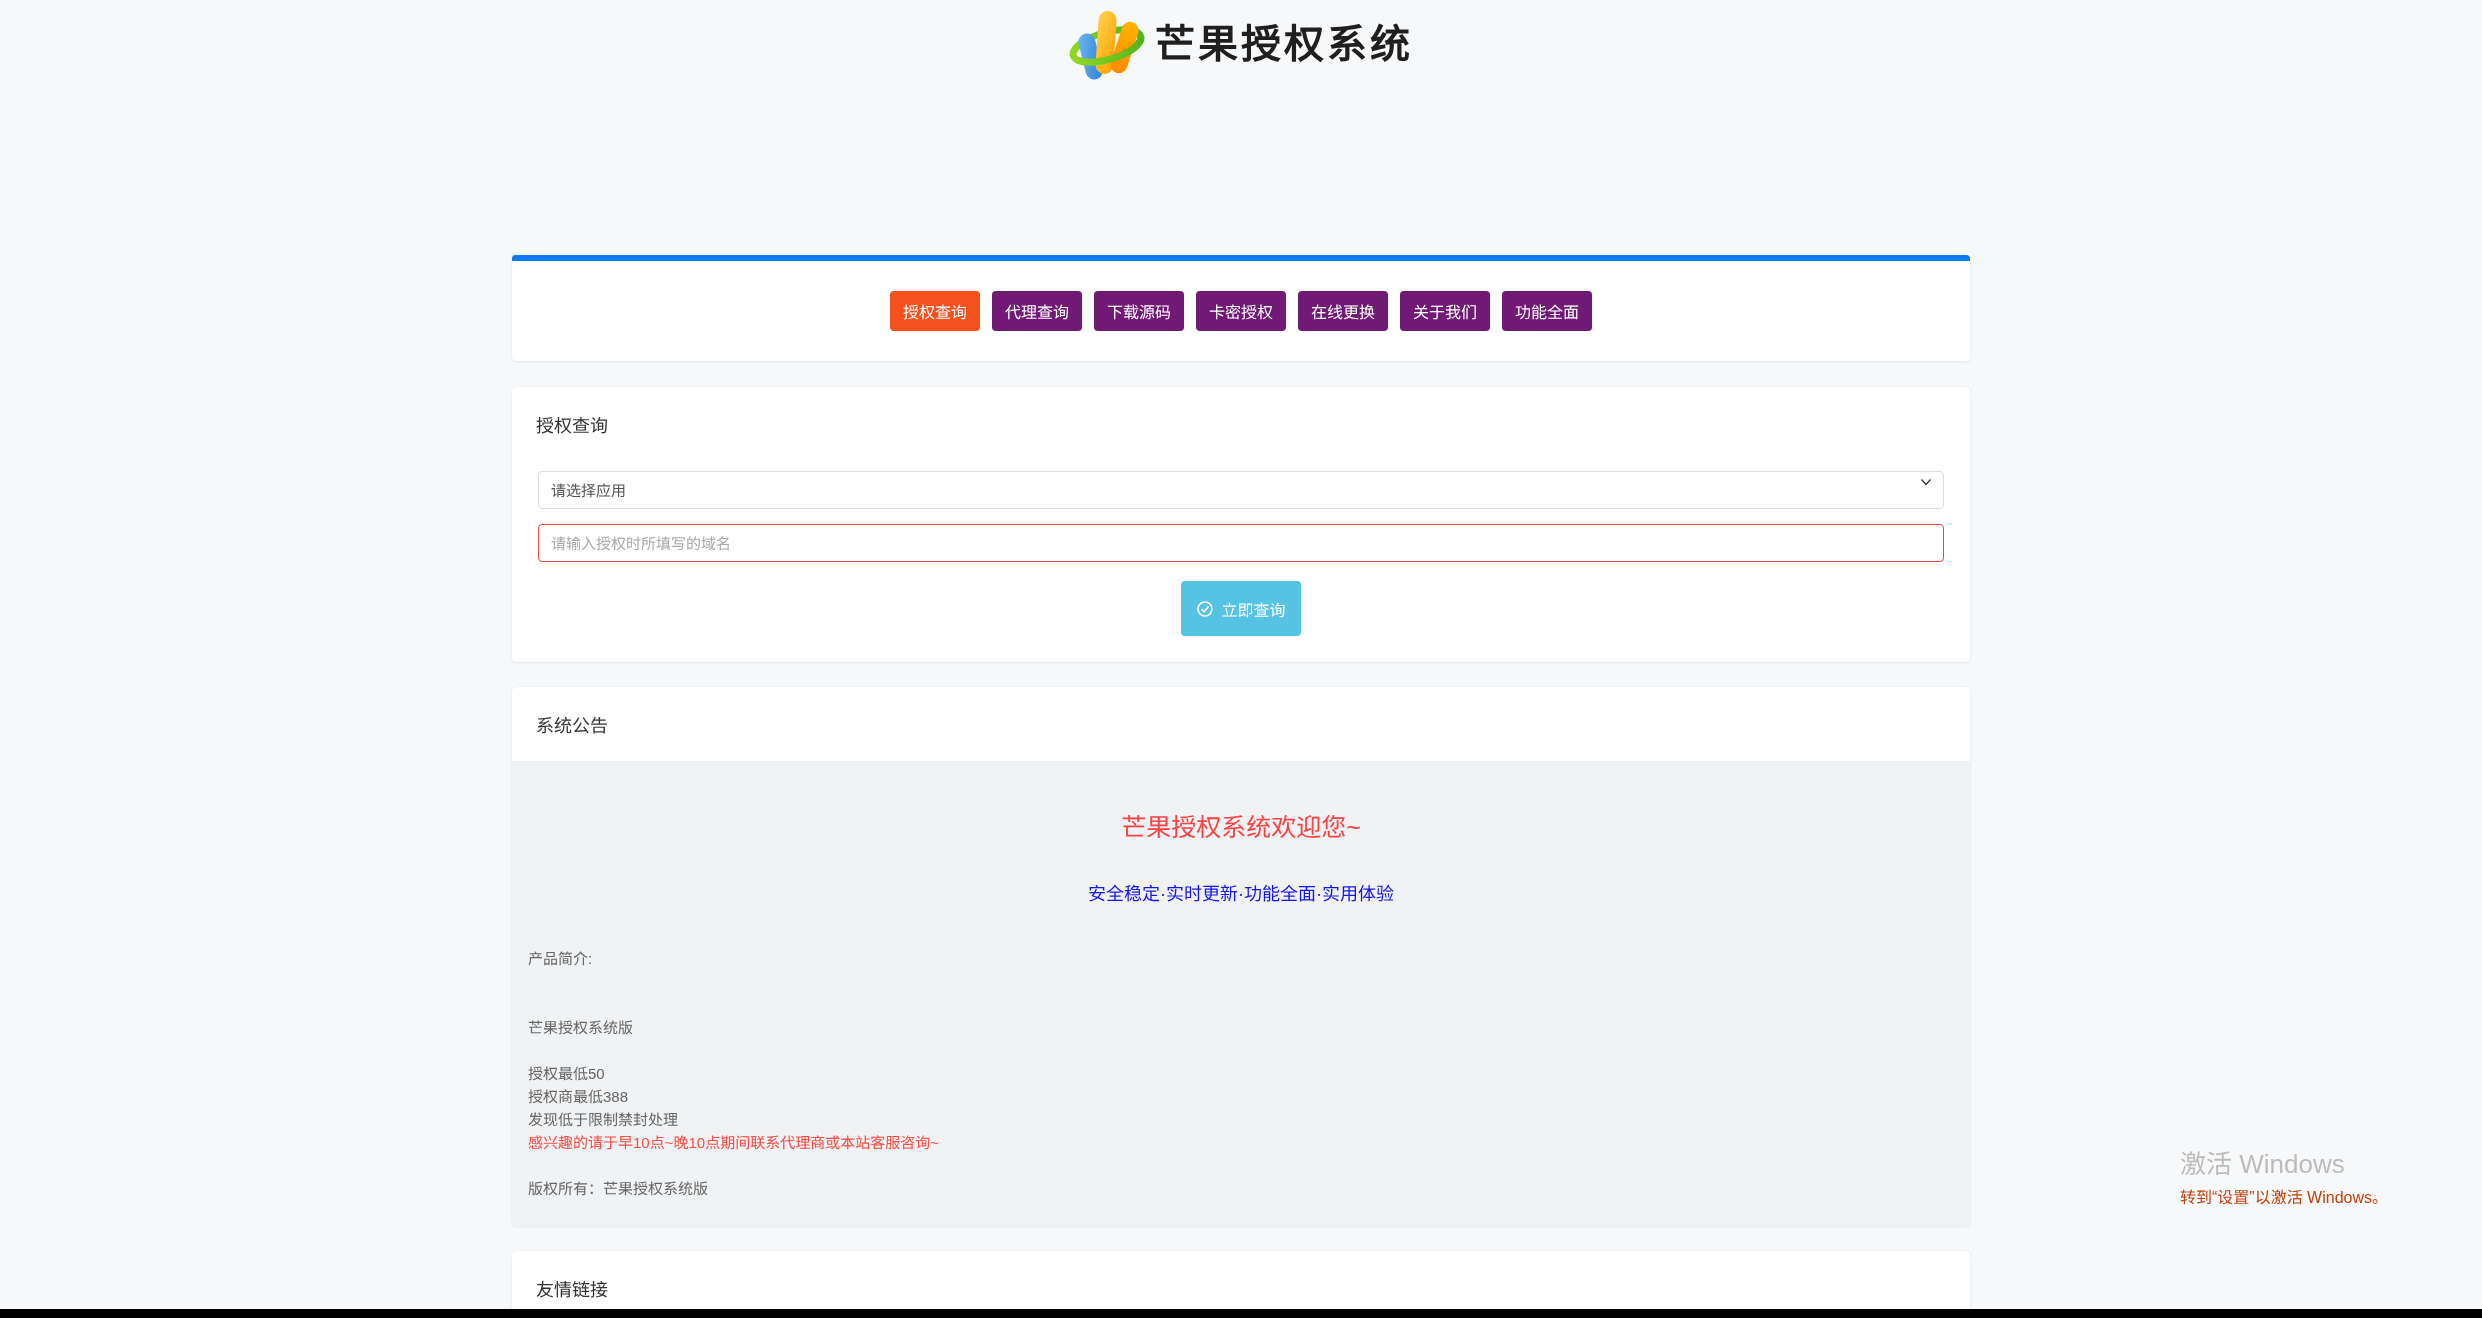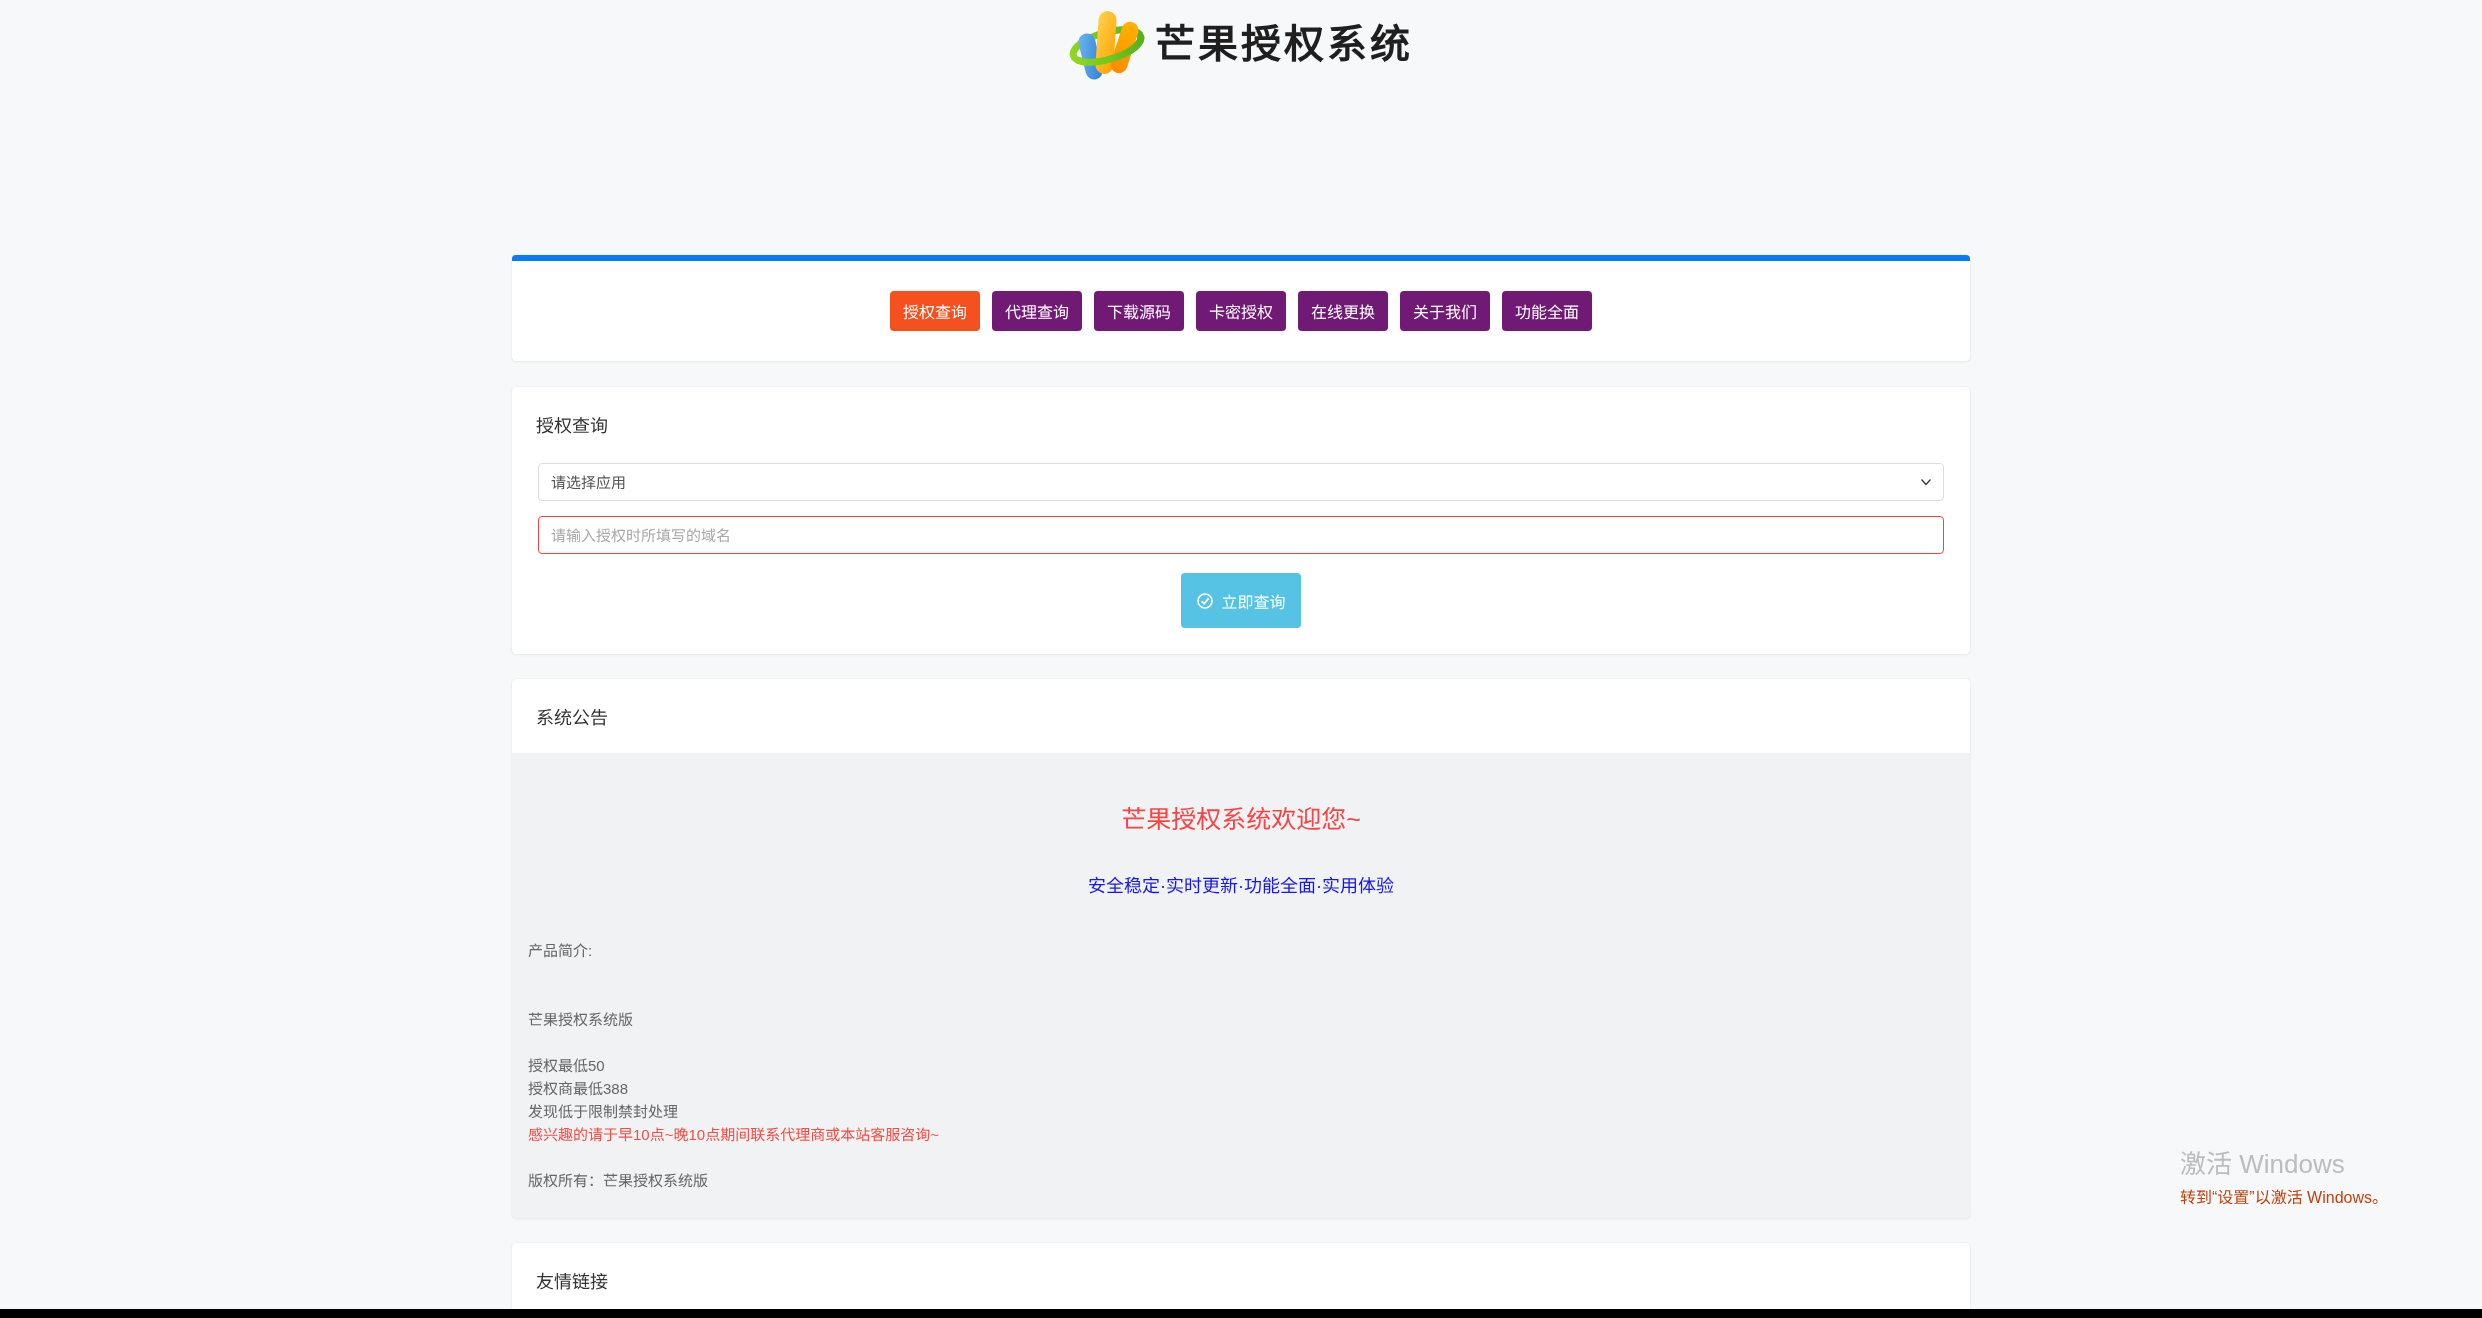--- a/index.html
+++ b/index.html
@@ -43,21 +43,21 @@
   .card-title { font-size: 18px; font-weight: 400; color: #333; padding: 24px; }
   
   .form-area { padding: 2px 26px 26px; }
   .select-wrap { position: relative; margin-bottom: 15px; }
   .app-select {
     width: 100%; height: 38px;
     border: 1px solid #dcdcdc; border-radius: 4px;
     background: #fff; color: #555;
     font-size: 15px; font-family: inherit;
     padding: 0 34px 0 12px;
-    appearance: none; -webkit-appearance: none;
+    appearance: none; margin-top: 8px; -webkit-appearance: none;
   }
   .select-caret { position: absolute; right: 12px; top: 13px; pointer-events: none; }
   .domain-input {
     width: 100%; height: 38px;
     border: 1px solid #ef4444; border-radius: 4px;
     font-size: 15px; font-family: inherit; color: #444;
     padding: 0 12px; margin-bottom: 19px;
   }
   .domain-input::placeholder { color: #a9a9a9; }
   .submit-row { display: flex; justify-content: center; }

